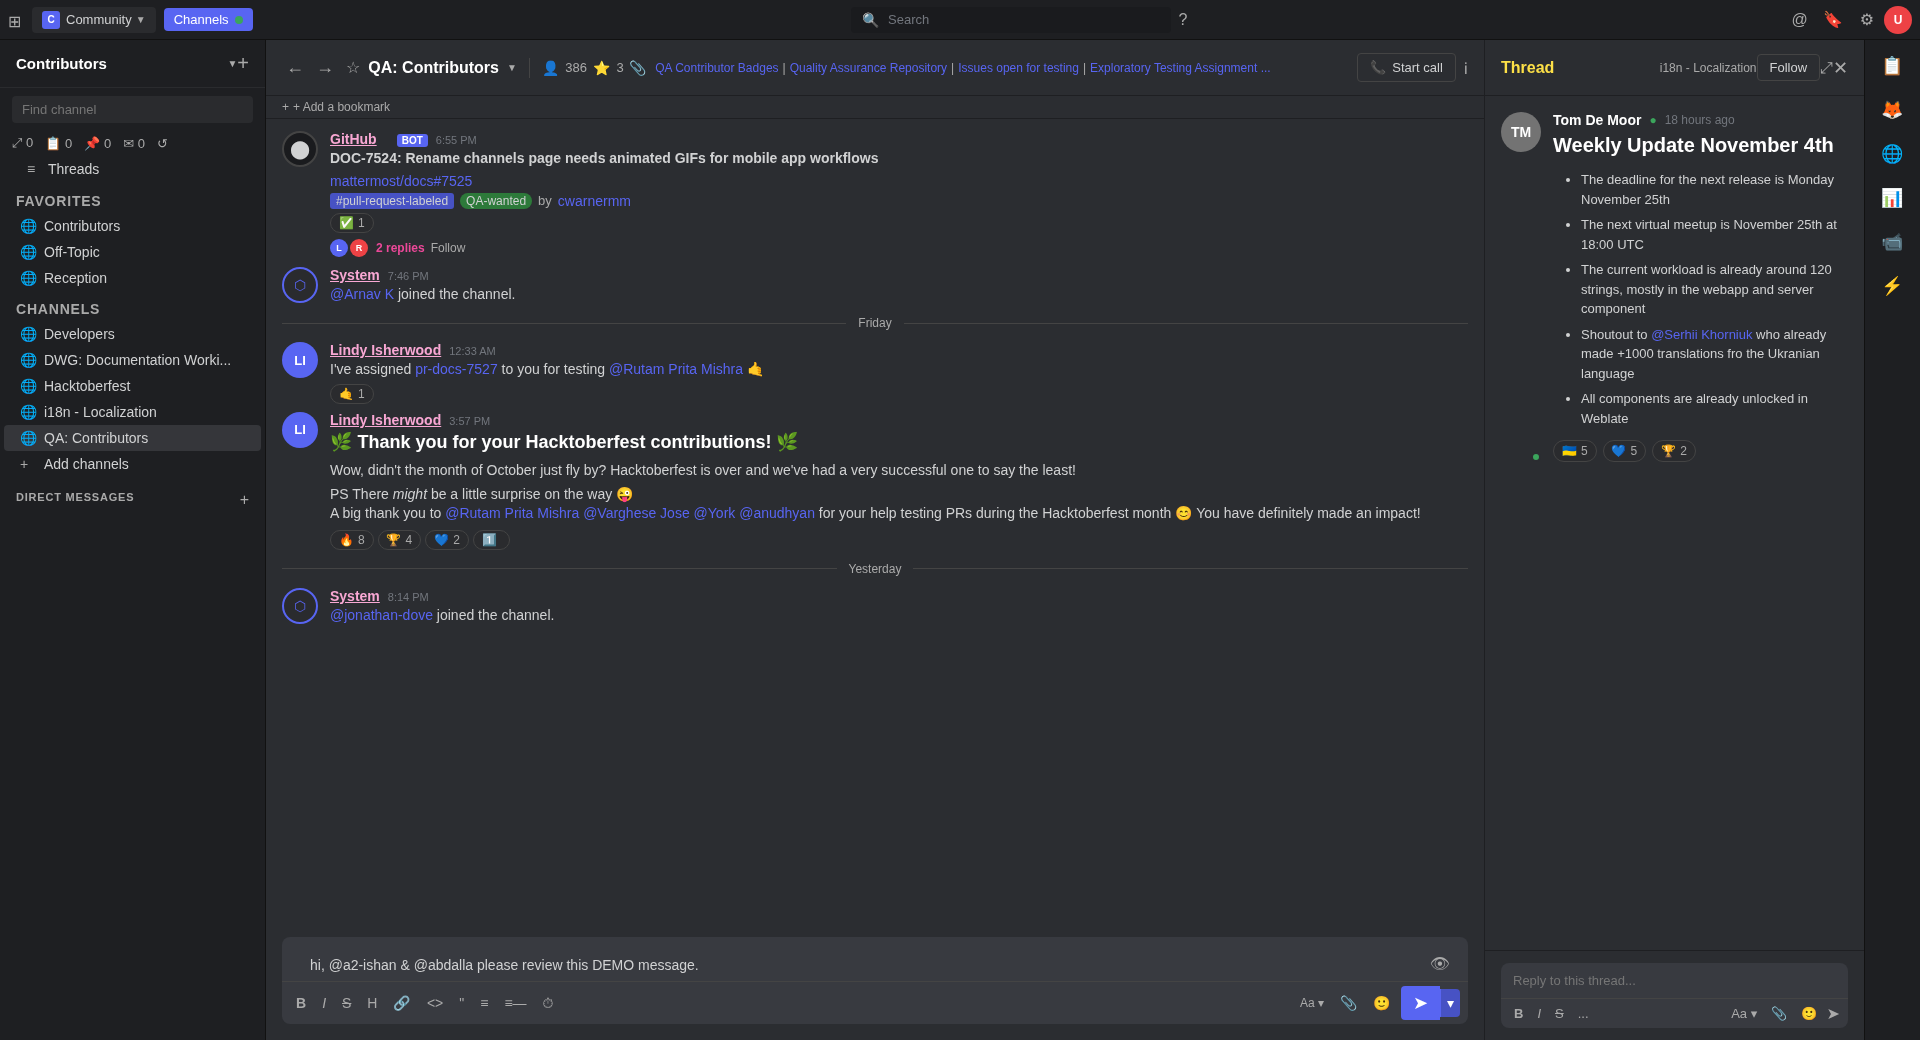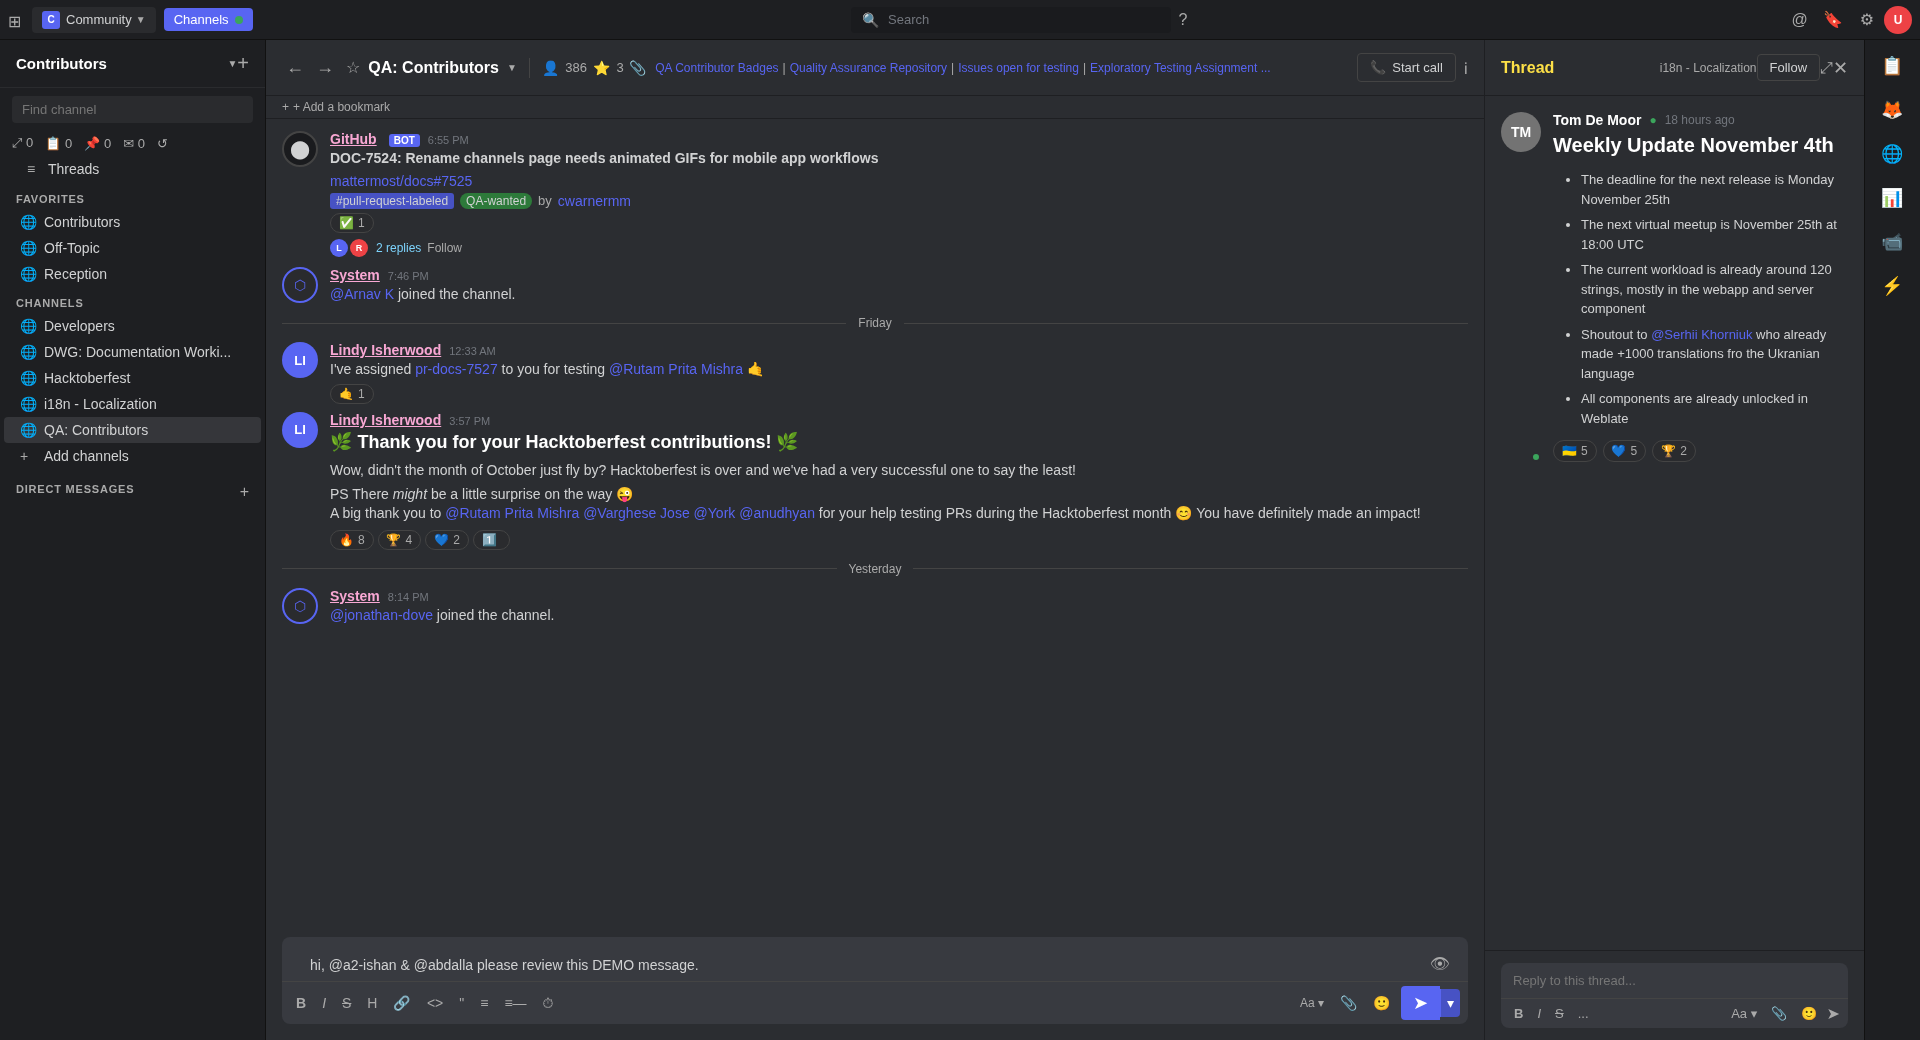--- a/index.html
+++ b/index.html
@@ -26,21 +26,21 @@
     .sidebar-title-arrow { color: #aaa; font-size: 10px; margin-left: 4px; }
     .sidebar-add-btn { background: none; border: none; color: #aaa; cursor: pointer; font-size: 20px; }
     .sidebar-search { padding: 8px 12px; }
     .sidebar-search input { width: 100%; background: #2a2b2e; border: none; border-radius: 4px; padding: 6px 10px; color: #d1d2d3; font-size: 13px; outline: none; }
     .sidebar-icons-row { display: flex; align-items: center; padding: 4px 12px; gap: 12px; }
     .sidebar-icon-btn { background: none; border: none; color: #aaa; cursor: pointer; font-size: 13px; display: flex; align-items: center; gap: 2px; }
     .sidebar-nav-item { display: flex; align-items: center; padding: 6px 16px; cursor: pointer; border-radius: 4px; margin: 0 6px; }
     .sidebar-nav-icon { width: 18px; margin-right: 8px; text-align: center; color: #aaa; }
     .sidebar-nav-label { font-size: 14px; color: #d1d2d3; }
     .section-header { display: flex; align-items: center; padding: 10px 16px 4px; }
-    .section-title { font-size: 11px; font-weight: 700; color: #aaa; letter-spacing: 0.8px; text-transform: uppercase; flex: 1; }
+    .section-title { font-size: 14px; font-weight: 700; color: #aaa; letter-spacing: 0.8px; text-transform: uppercase; flex: 1; }
     .channel-item { display: flex; align-items: center; padding: 5px 16px; cursor: pointer; margin: 0 4px; border-radius: 4px; }
     .channel-item.active { background: #35363a; }
     .channel-globe { width: 16px; height: 16px; color: #aaa; margin-right: 8px; font-size: 14px; }
     .channel-name { font-size: 14px; color: #d1d2d3; }
     .dm-header { display: flex; align-items: flex-start; padding: 10px 16px 4px; margin-top: 4px; gap: 35px; }
     .dm-title { font-size: 11px; font-weight: 700; color: #aaa; letter-spacing: 0.8px; text-transform: uppercase; flex: 1; }
     .dm-add { background: none; border: none; color: #aaa; cursor: pointer; font-size: 16px; }
 
     
     .right-icon-bar { width: 56px; background: #1e1f22; border-left: 1px solid #111; display: flex; flex-direction: column; align-items: center; padding: 8px 0; gap: 8px; }
@@ -68,31 +68,31 @@
     
     .messages-area { flex: 1; overflow-y: auto; padding: 8px 0; }
     .messages-area::-webkit-scrollbar { width: 6px; }
     .messages-area::-webkit-scrollbar-track { background: #2b2d31; }
     .messages-area::-webkit-scrollbar-thumb { background: #444; border-radius: 3px; }
     .message-row { display: flex; padding: 4px 16px; gap: 12px; position: relative; }
     .avatar-system { width: 36px; height: 36px; border-radius: 50%; flex-shrink: 0; background: #2a2b2e; border: 2px solid #5865f2; display: flex; align-items: center; justify-content: center; font-size: 14px; color: #5865f2; }
     .message-content { flex: 1; min-width: 0; }
     .message-header { display: flex; align-items: baseline; gap: 8px; margin-bottom: 2px; }
     .message-author { font-size: 14px; font-weight: 600; color: #f9a8d4; text-decoration: underline; }
-    .message-badge { background: #5865f2; color: white; font-size: 10px; padding: 1px 5px; border-radius: 3px; margin-left: 4px; font-weight: 600; }
+    .message-badge { background: #5865f2; color: white; font-size: 10px; padding: 1px 5px; border-radius: 3px; margin-left: 12px; font-weight: 600; }
     .message-time { font-size: 11px; color: #72767d; }
     .message-text { font-size: 14px; color: #d1d2d3; line-height: 1.4; }
     .message-link { color: #5865f2; text-decoration: none; cursor: pointer; }
     .message-tag { background: #4752c4; color: #d1d2d3; font-size: 12px; padding: 1px 6px; border-radius: 3px; cursor: pointer; }
     .message-reactions { display: flex; gap: 4px; margin-top: 4px; flex-wrap: wrap; }
     .reaction { display: flex; align-items: center; gap: 4px; background: #2a2b2e; border: 1px solid #444; border-radius: 12px; padding: 2px 8px; font-size: 12px; cursor: pointer; }
     .reaction-count { color: #aaa; font-size: 12px; }
     .message-reply-row { display: flex; align-items: center; gap: 6px; padding: 2px 0; }
     .reply-avatars { display: flex; }
-    .reply-text { color: #7dd3fc; font-size: 12px; cursor: pointer; }
+    .reply-text { color: #ec4899; font-size: 12px; cursor: pointer; font-weight: bold; }
     .reply-follow { color: #aaa; font-size: 12px; cursor: pointer; }
     .day-separator { display: flex; align-items: center; padding: 8px 16px; }
     .day-line { flex: 1; height: 1px; background: #444; }
     .day-label { color: #aaa; font-size: 12px; padding: 0 12px; }
 
     
     .message-input-area { padding: 8px 16px 16px; background: #2b2d31; }
     .message-input-wrapper { background: #383a40; border-radius: 8px; overflow: hidden; }
     .message-input-text { width: 100%; background: none; border: none; padding: 12px 16px; color: #d1d2d3; font-size: 14px; outline: none; resize: none; font-family: inherit; }
     .message-input-toolbar { display: flex; align-items: center; padding: 4px 8px; gap: 4px; border-top: 1px solid #444; }

